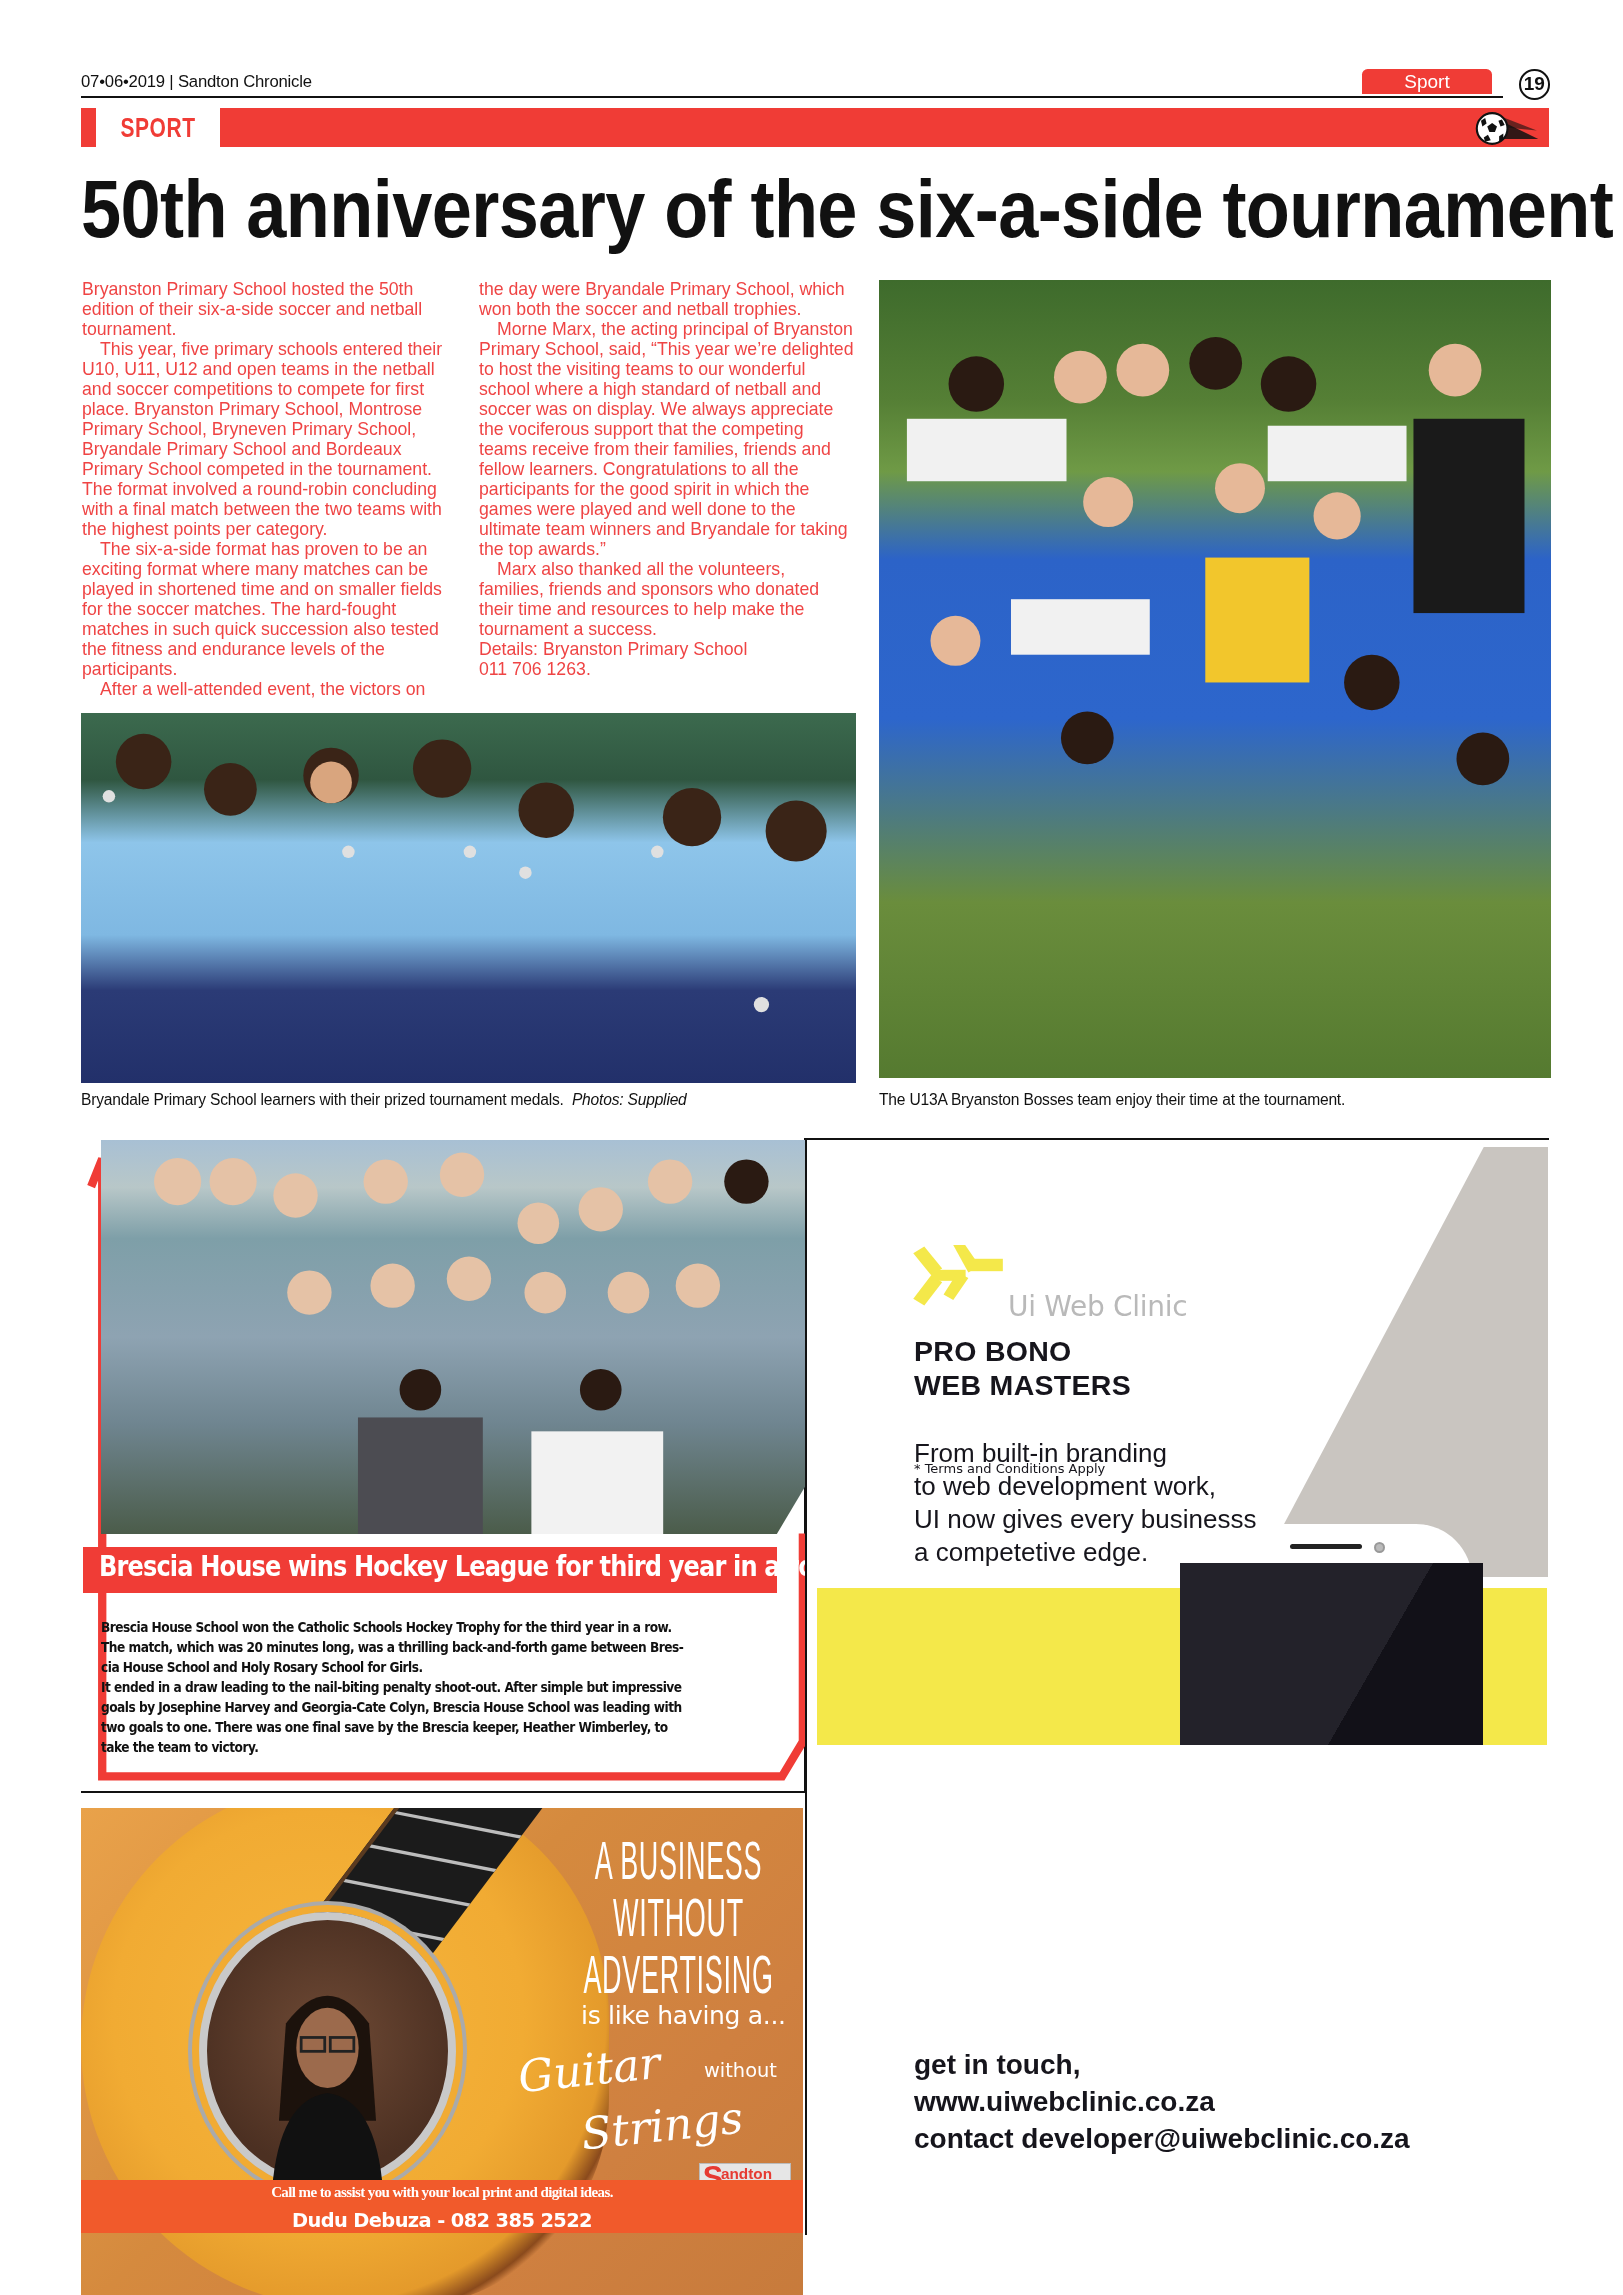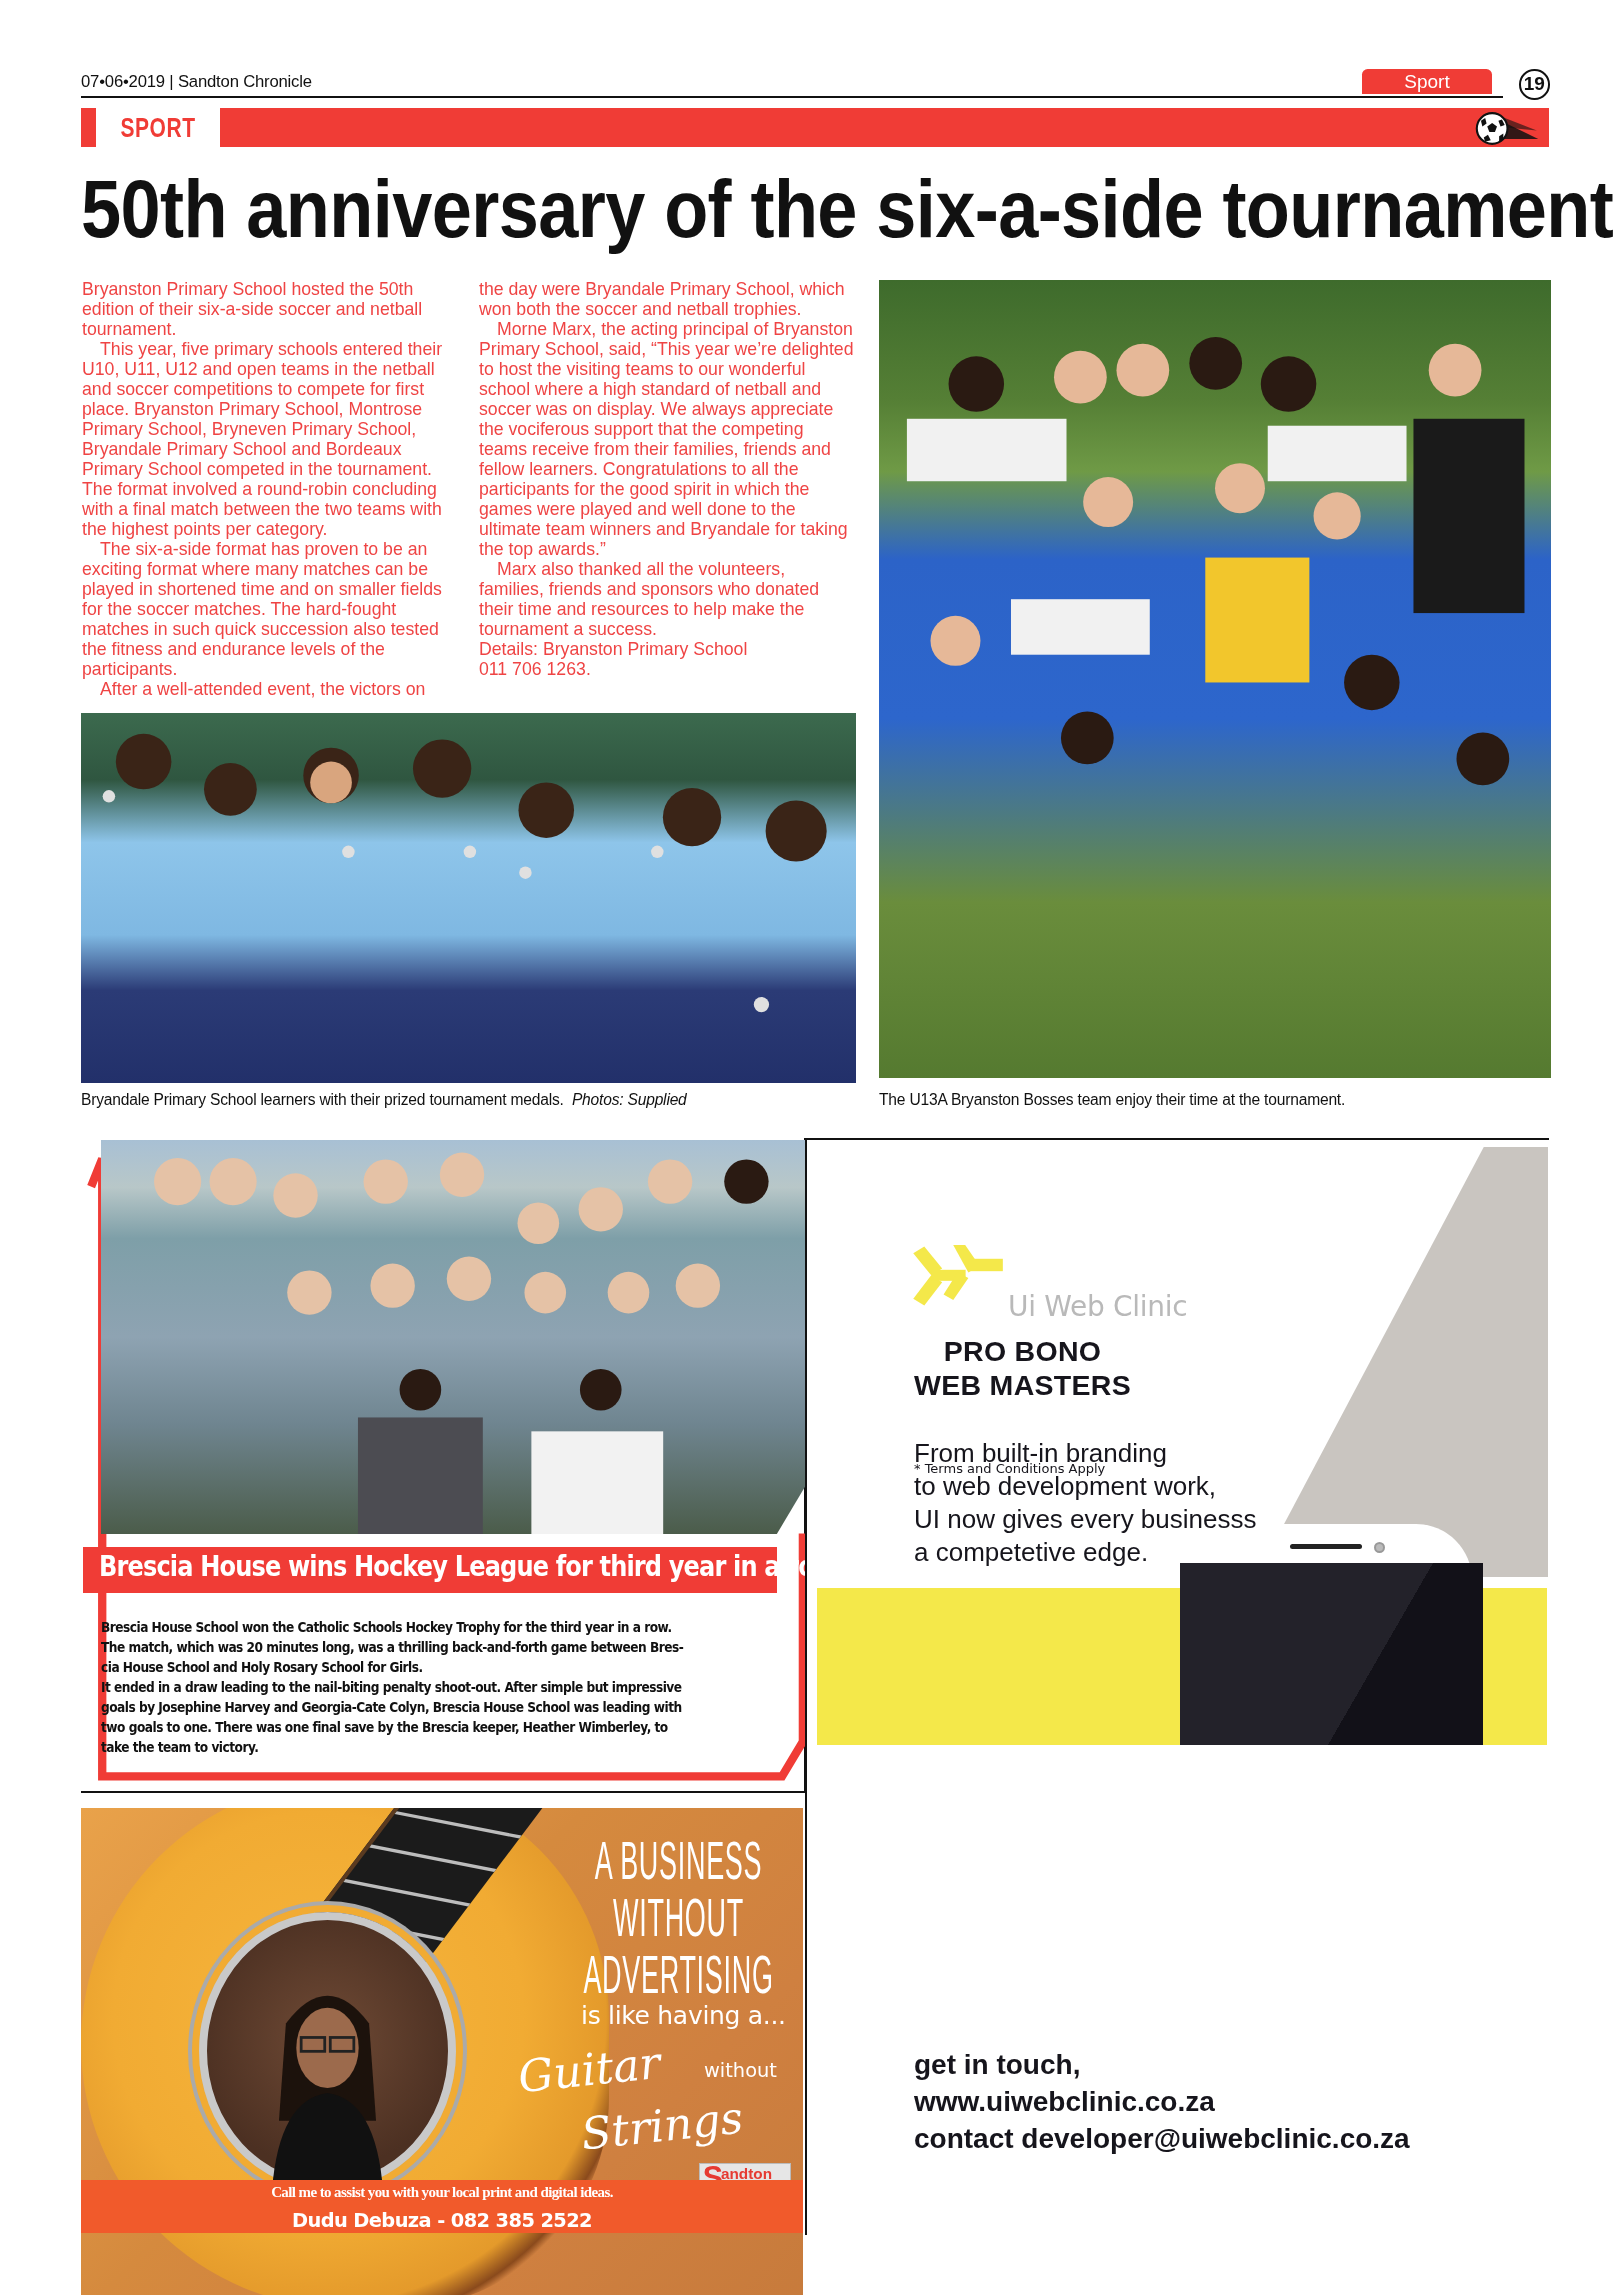--- a/index.html
+++ b/index.html
@@ -66,21 +66,21 @@
   
   .ui-ad-frame { left: 805px; top: 1138px; width: 744px; height: 1097px; border-top: 2.1px solid #111; border-left: 2.1px solid #111; background: #fff; }
   .ui-grey { left: 1256px; top: 1147px; width: 292px; height: 430px; background: #c9c5c0; clip-path: polygon(100% 0,100% 100%,0 100%,78% 0); }
   .ui-yellow { left: 817px; top: 1588px; width: 730px; height: 157px; background: #f4e84a; }
   .phone-top { left: 1180px; top: 1524px; width: 292px; height: 83px; background: #ffffff; border-radius: 0 56px 0 0; }
   .phone-screen { left: 1180px; top: 1563px; width: 303px; height: 182px; background: linear-gradient(120deg,#23222a 0%, #23222a 62%, #121118 62%); }
   .phone-speaker { left: 1290px; top: 1544px; width: 72px; height: 4.9px; background: #222; border-radius: 2.8px; }
   .phone-cam { left: 1374px; top: 1542px; width: 11px; height: 11px; background: #bbb; border-radius: 50%; border: 2.1px solid #999; }
   .ui-logo { left: 913px; top: 1245px; width: 97px; height: 62px; }
   .ui-brand { left: 1008px; top: 1290px; font-family: "DejaVu Sans", sans-serif; font-size: 28px; color: #b9b9b9; letter-spacing: -0.3px; }
-  .ui-h1 { left: 914px; top: 1334px; font-family: "Liberation Sans", sans-serif; font-weight: bold; font-size: 28.5px; line-height: 34px; color: #16151c; letter-spacing: 0.3px; text-align: center; }
+  .ui-h1 { left: 914px; top: 1334px; font-family: "Liberation Sans", sans-serif; font-weight: bold; font-size: 28.5px; line-height: 34px; color: #16151c; letter-spacing: 0.3px; }
   .ui-body { left: 914px; top: 1437px; font-family: "Liberation Sans", sans-serif; font-size: 26px; line-height: 33px; color: #16151c; }
   .ui-terms { left: 914px; top: 1512px; font-family: "DejaVu Sans", sans-serif; font-size: 13px; color: #16151c; margin-top: -51px; }
   .ui-contact { left: 914px; top: 2046px; font-family: "Liberation Sans", sans-serif; font-weight: bold; font-size: 28px; line-height: 37px; color: #16151c; }
 </style>
 </head>
 <body>
 
 <div class="abs folio">07•06•2019 | Sandton Chronicle</div>
 <div class="abs rule"></div>
 <div class="abs sport-tab">Sport</div>

